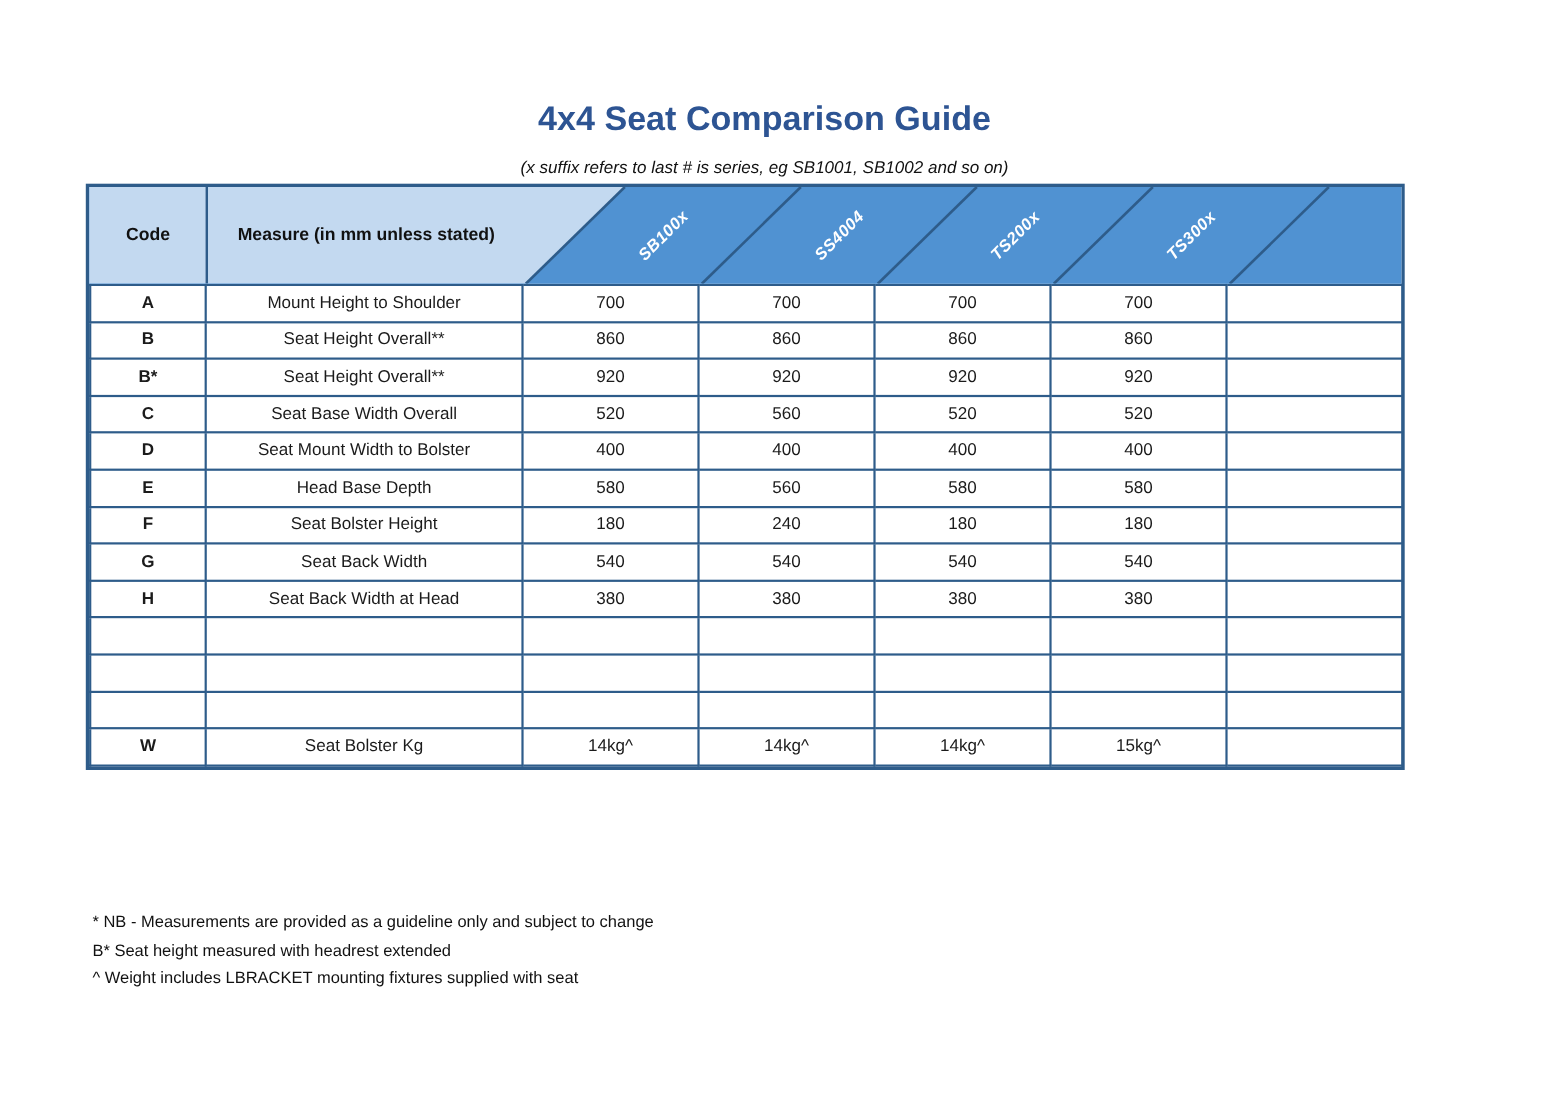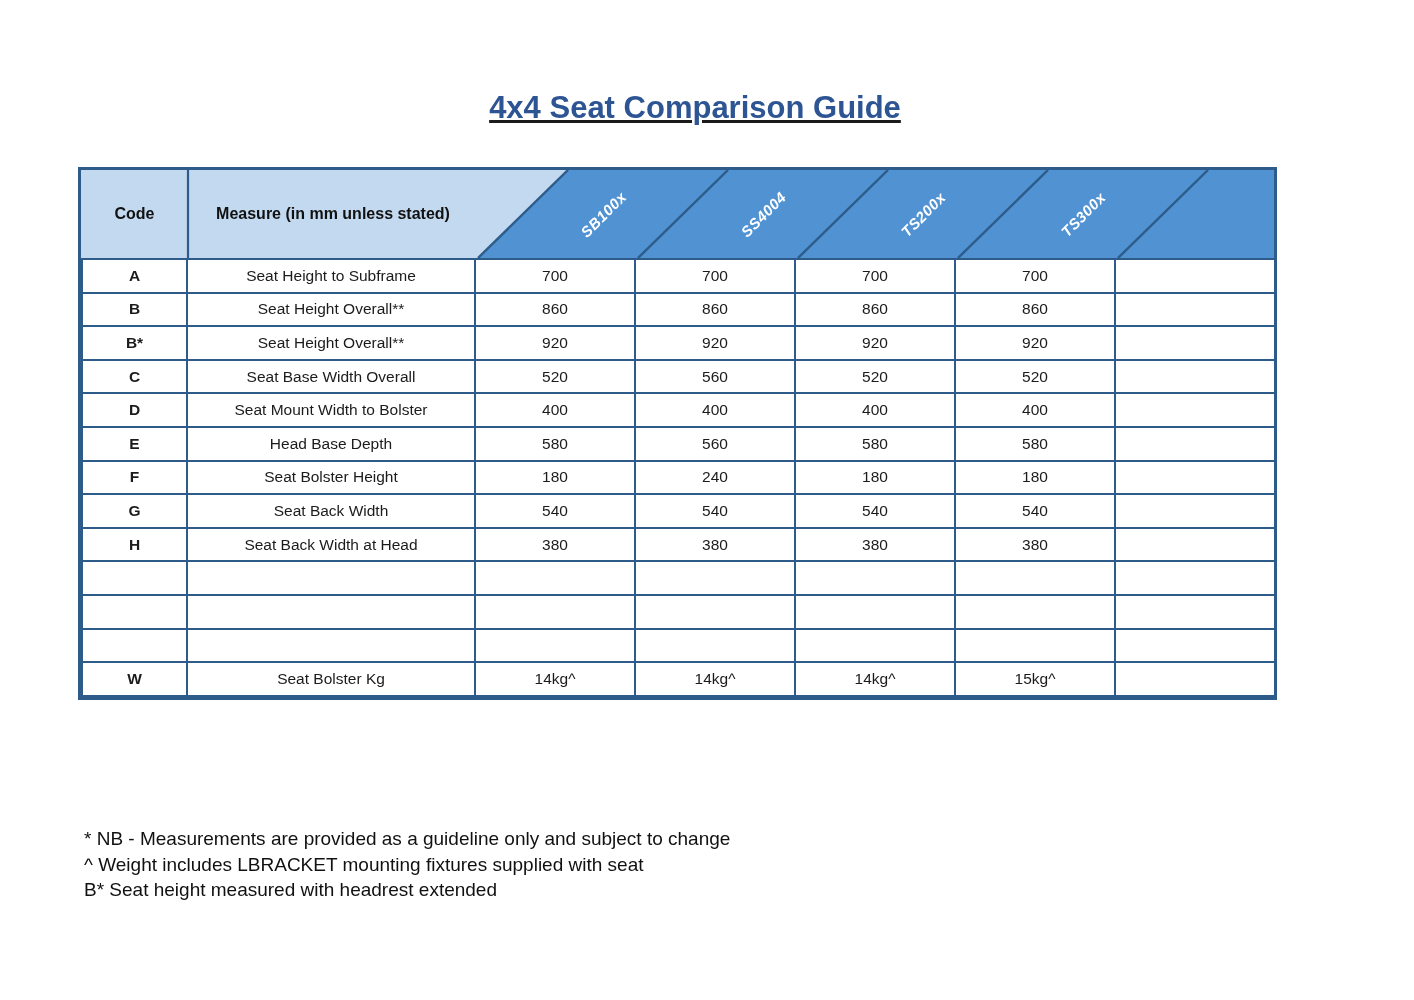--- a/index.html
+++ b/index.html
@@ -8,21 +8,21 @@
     --hdr-mid:#5092d2;
     --navy:#2e5c8a;
     --ink:#1b1b1b;
   }
   *{margin:0;padding:0;box-sizing:border-box;}
   html,body{background:#ffffff;}
   body{
     width:1414px;height:1000px;position:relative;overflow:hidden;
     font-family:"Liberation Sans", sans-serif;color:var(--ink);
   }
-  .title-wrap{position:absolute;left:0;top:0;width:1390px;text-align:center;text-decoration:underline;}
+  .title-wrap{position:absolute;left:0;top:0;width:1390px;text-align:center;}
   .page-title{
     margin-top:90px;font-size:31px;font-weight:bold;color:var(--title-blue);
     letter-spacing:0px;
   }
   .page-subtitle{
     margin-top:18px;font-size:15.5px;font-style:italic;color:#111111;
   }
   .table-wrap{
     position:absolute;left:78px;top:167px;width:1199px;
     border:3px solid var(--navy);background:#ffffff;
@@ -46,28 +46,29 @@
   }
   table.data{
     border-collapse:collapse;table-layout:fixed;width:1193px;
   }
   table.data td{
     border:2px solid var(--navy);height:33.6px;text-align:center;
     font-size:15.5px;color:var(--ink);overflow:hidden;white-space:nowrap;
     background:#ffffff;
   }
   td.cell-code{font-weight:bold;}
-  .notes{position:absolute;left:84px;top:826px;font-size:19px;color:#111111;}
+  .notes{position:absolute;left:84px;top:826px;font-size:15px;color:#111111;}
   .note-line{line-height:25.5px;}
 </style>
 </head>
 <body>
 
 <div class="title-wrap">
   <div class="page-title">4x4 Seat Comparison Guide</div>
+  <div class="page-subtitle">(x suffix refers to last # is series, eg SB1001, SB1002 and so on)</div>
 </div>
 
 <div class="table-wrap">
 
   <div class="thead">
     <svg viewBox="0 0 1193 88" preserveAspectRatio="none">
       <polygon points="0,0 487,0 397,88 0,88" style="fill:var(--hdr-light)"></polygon>
       <line x1="107" y1="0" x2="107" y2="88" style="stroke:var(--navy);stroke-width:2.2"></line>
       <line x1="397" y1="88" x2="487" y2="0" style="stroke:var(--navy);stroke-width:2.4"></line>
       <line x1="557" y1="88" x2="647" y2="0" style="stroke:var(--navy);stroke-width:2.4"></line>
@@ -89,21 +90,21 @@
         <col style="width:288px">
         <col style="width:160px">
       <col style="width:160px">
         <col style="width:160px">
         <col style="width:160px">
         <col style="width:160px">
     </colgroup>
     <tbody>
       <tr>
         <td class="cell-code">A</td>
-        <td>Seat Height to Subframe</td>
+        <td>Mount Height to Shoulder</td>
         <td>700</td>
         <td>700</td>
         <td>700</td>
         <td>700</td>
         <td></td>
       </tr>
       <tr>
         <td class="cell-code">B</td>
         <td>Seat Height Overall**</td>
         <td>860</td>
@@ -210,15 +211,15 @@
         <td>14kg^</td>
         <td>15kg^</td>
         <td></td>
       </tr>
     </tbody>
   </table>
 </div>
 
 <div class="notes">
   <div class="note-line">* NB - Measurements are provided as a guideline only and subject to change</div>
+  <div class="note-line">B* Seat height measured with headrest extended</div>
   <div class="note-line">^ Weight includes LBRACKET mounting fixtures supplied with seat</div>
-  <div class="note-line">B* Seat height measured with headrest extended</div>
 </div>
 
 </body></html>

